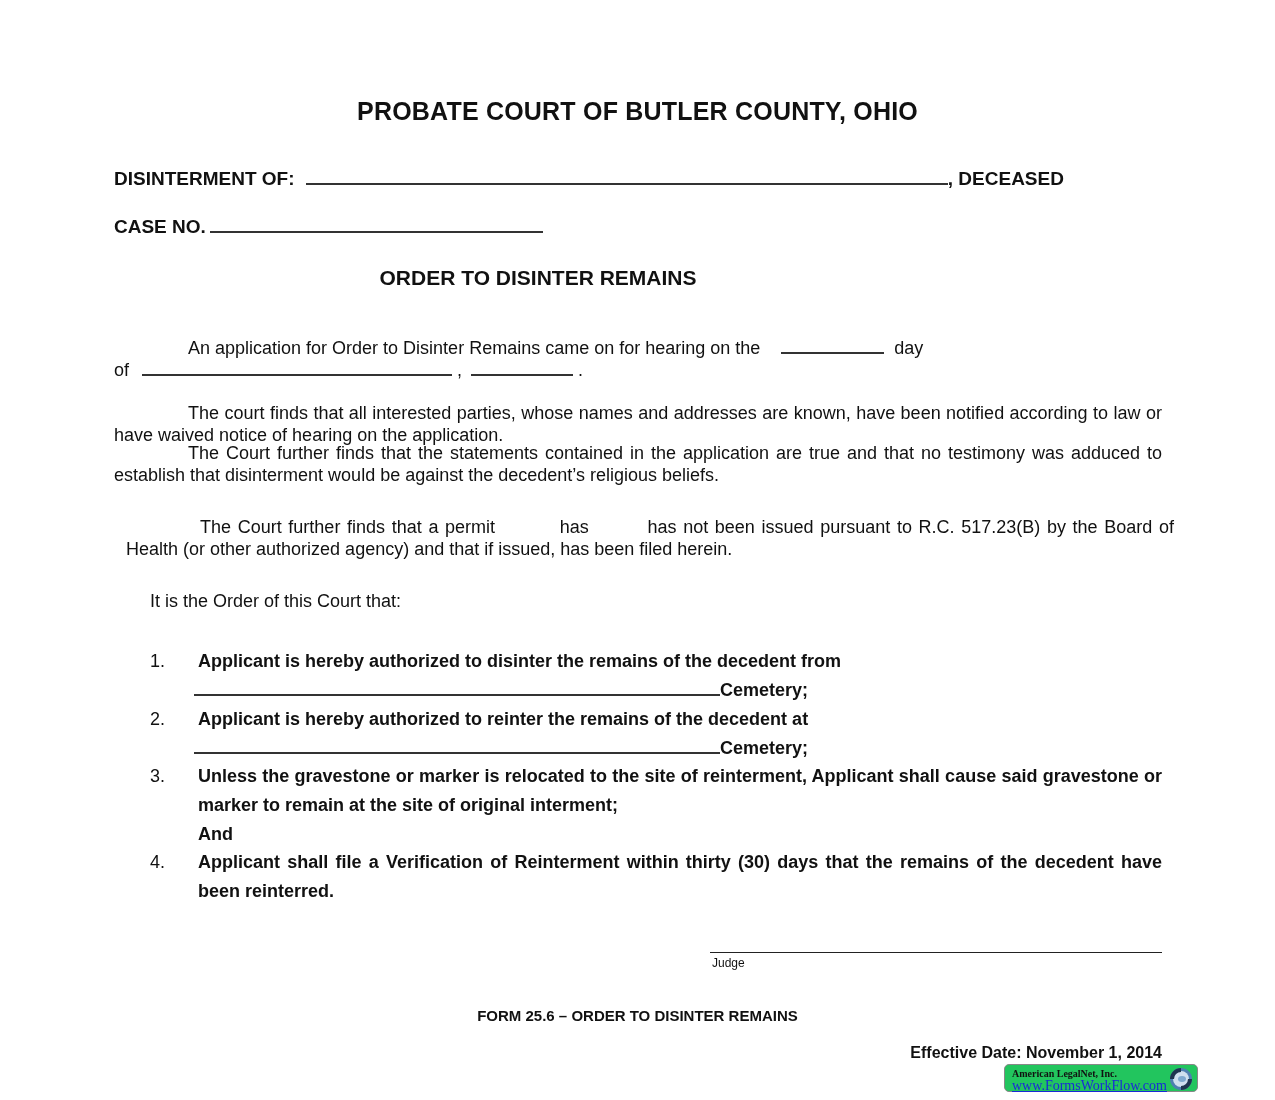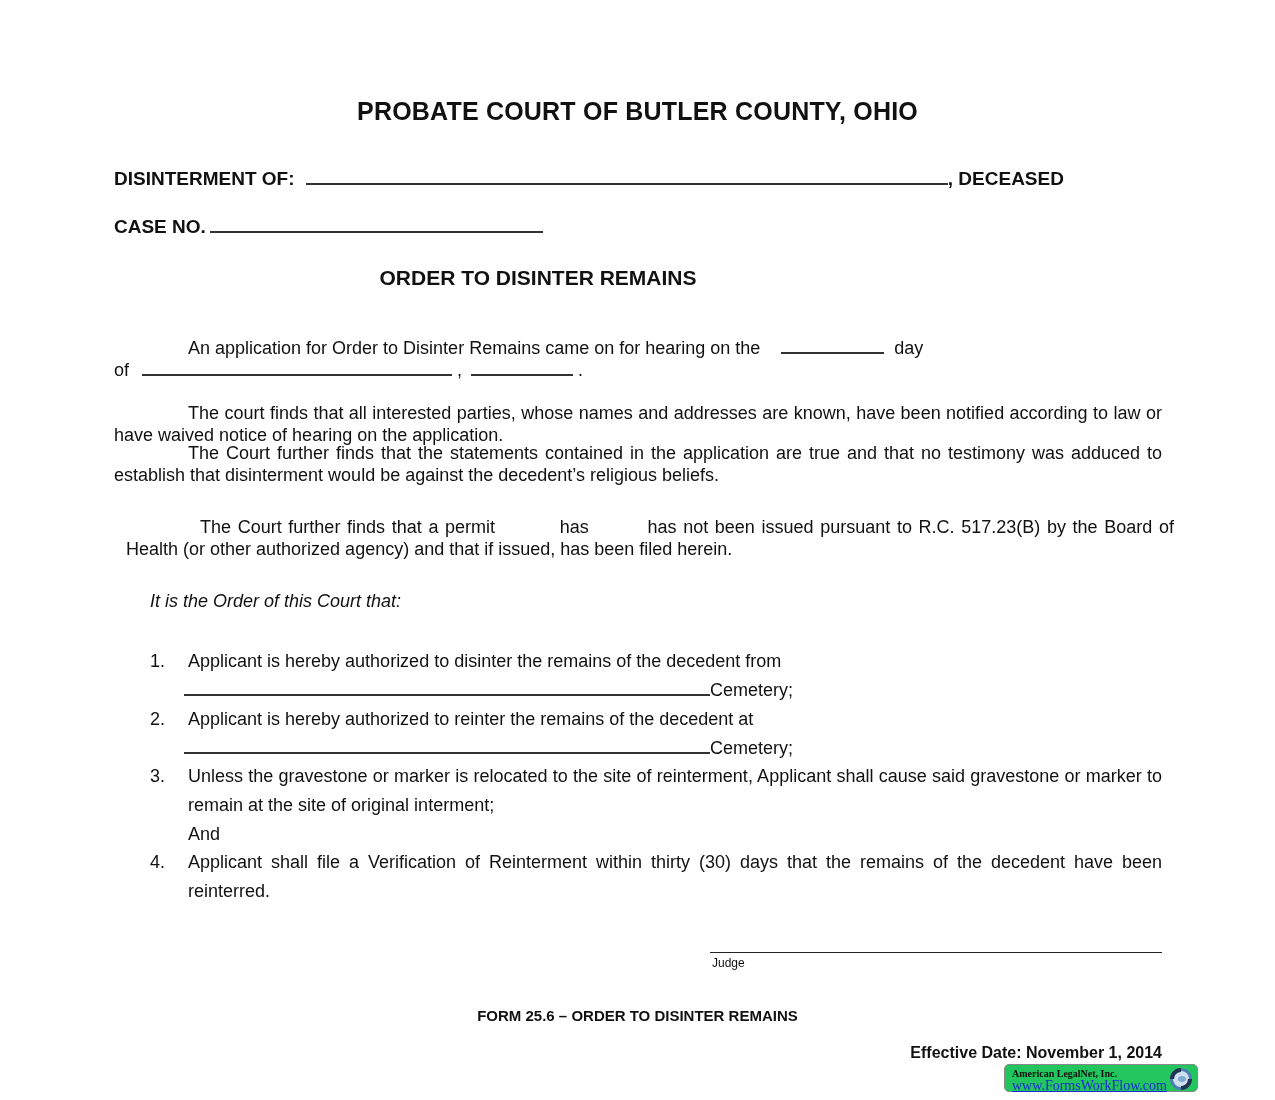--- a/index.html
+++ b/index.html
@@ -25,21 +25,21 @@
     }
     .para {
       left: 114px; width: 1048px; font-size: 18px; line-height: 22px;
       text-align: justify;
     }
     .indent { display: inline-block; width: 74px; }
     .list-item {
       left: 150px; width: 1012px; font-size: 18px; line-height: 29px;
     }
     .list-num { position: absolute; left: 0; top: 0; width: 38px; }
-    .list-body { margin-left: 38px; text-align: justify; }
+    .list-body { margin-left: 48px; text-align: justify; font-weight: bold; }
     .sig-line {
       left: 710px; top: 952px; width: 452px; border-top: 1.5px solid #222;
     }
     .judge-label { left: 712px; top: 956px; font-size: 12px; }
     .form-footer {
       left: 0; width: 1275px; top: 1007px; text-align: center;
       font-size: 15px; font-weight: bold;
     }
     .effective {
       right: 113px; top: 1044px; font-size: 16px; font-weight: bold;
@@ -94,21 +94,21 @@
 <div class="abs para" style="top:442px;">
   <span class="indent"></span><span>The Court further finds that the statements contained in the application are true and that no testimony was adduced to establish that disinterment would be against the decedent’s religious beliefs.</span>
 </div>
 
 <div class="abs para" style="top:516px;margin-left:12px;">
   <span class="indent"></span><span>The Court further finds that a permit</span>
   <span style="display:inline-block; width:58px;"></span><span>has</span>
   <span style="display:inline-block; width:52px;"></span><span>has not been issued pursuant to R.C. 517.23(B) by the Board of Health (or other authorized agency) and that if issued, has been filed herein.</span>
 </div>
 
-<div class="abs para" style="top:590px; left:150px;font-style:italic;">It is the Order of this Court that:</div>
+<div class="abs para" style="top:590px; left:150px;">It is the Order of this Court that:</div>
 
 <div class="abs list-item" style="top:647px;">
   <span class="list-num">1.</span>
   <div class="list-body">
     <div>Applicant is hereby authorized to disinter the remains of the decedent from</div>
     <div style="margin-left:-4px;"><span class="blank" style="width:526px;"></span><span>Cemetery;</span></div>
   </div>
 </div>
 
 <div class="abs list-item" style="top:705px;">

